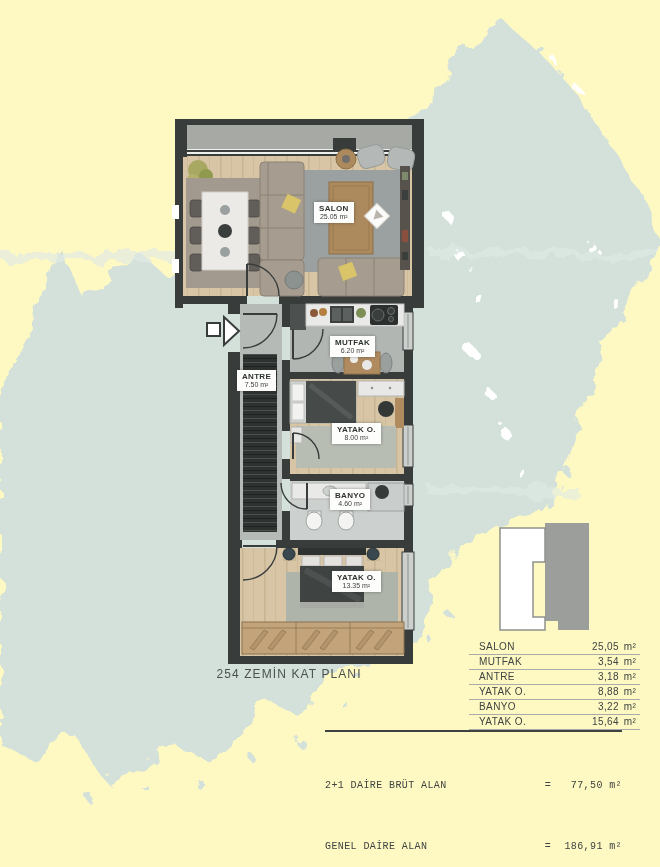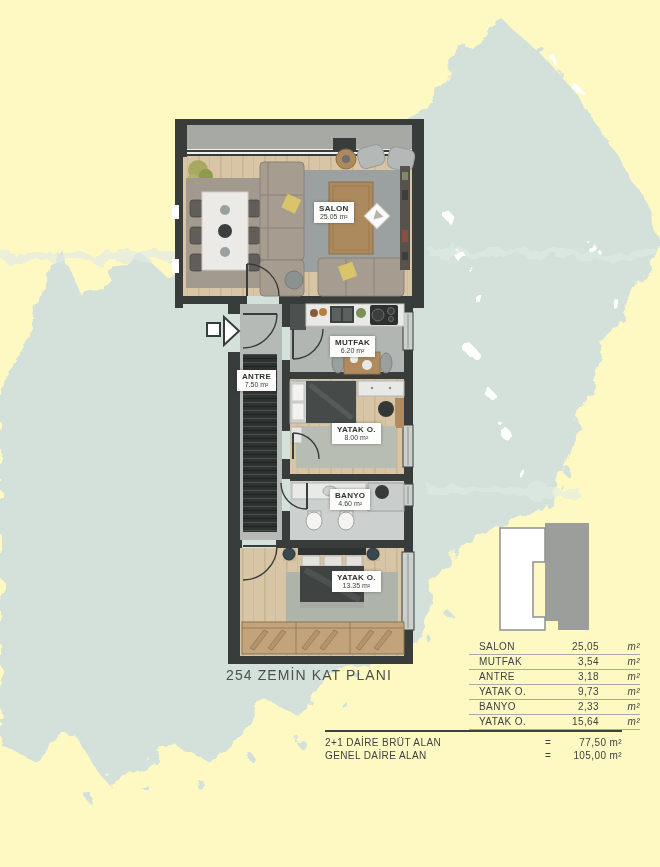--- a/index.html
+++ b/index.html
@@ -6,37 +6,37 @@
   body{font-family:"Liberation Sans", sans-serif; background:#ffffff;}
   .canvas{position:relative; width:660px; height:867px; overflow:hidden; background:#fef9c3;}
   .canvas > svg{position:absolute; left:0; top:0;}
 
   
   .room-label{position:absolute; background:#fdfdfc; padding:2px 5px; text-align:center;
               box-shadow:0 0 3px rgba(40,45,44,.45); line-height:1.15; z-index:5;}
   .room-label .rname{font-size:8px; font-weight:bold; color:#2e3332; letter-spacing:.3px; white-space:nowrap;}
   .room-label .rarea{font-size:7px; color:#3f4442; white-space:nowrap;}
 
-  .caption{position:absolute; left:224px; top:667px; width:170px; text-align:center;
-           font-size:14px; letter-spacing:1.1px; color:#4c5150; z-index:5;}
+  .caption{position:absolute; left:204px; top:667px; width:170px; text-align:center;
+           font-size:12px; letter-spacing:1.1px; color:#4c5150; z-index:5;}
 
   
   .area-table{position:absolute; left:469px; top:640px; width:171px; z-index:5; color:#3e4342;}
   .area-table .trow{display:flex; align-items:baseline; border-bottom:1px solid #a9aba8;
                     padding:1px 0 2px 10px; font-size:10px; letter-spacing:.4px; line-height:11px;}
   .area-table .tlabel{flex:0 0 auto;}
   .area-table .tval{margin-left:auto; text-align:left;}
-  .area-table .tunit{flex:0 0 20px; text-align:right; margin-left:21px;font-style:italic;}
+  .area-table .tunit{flex:0 0 20px; text-align:center; margin-left:1px;}
 
   .summary{position:absolute; left:325px; top:730px; width:297px; border-top:2px solid #3e4342;
-           padding-top:5px; z-index:5; color:#3e4342;}
+           z-index:5; color:#3e4342;font-family:Liberation Mono, monospace;}
   .summary .srow{display:flex; align-items:baseline; font-size:10px; letter-spacing:.4px; line-height:12.5px;}
   .summary .slabel{flex:0 0 auto;}
   .summary .seq{margin-left:auto; flex:0 0 16px; text-align:center;}
-  .summary .sval{flex:0 0 66px; text-align:right;}
+  .summary .sval{flex:0 0 66px; text-align:right;margin-top:48px;}
 </style>
 </head>
 <body>
 
 <div class="canvas">
 
 <svg width="660" height="867" viewBox="0 0 660 867" xmlns="http://www.w3.org/2000/svg">
   <defs>
     <filter id="rough" x="-10%" y="-10%" width="120%" height="120%">
       <feTurbulence type="fractalNoise" baseFrequency="0.045" numOctaves="3" seed="7" result="n"></feTurbulence>
@@ -371,41 +371,41 @@
     <span class="tval">3,54</span>
     <span class="tunit">m²</span>
   </div>
   <div class="trow">
     <span class="tlabel">ANTRE</span>
     <span class="tval">3,18</span>
     <span class="tunit">m²</span>
   </div>
   <div class="trow">
     <span class="tlabel">YATAK O.</span>
-    <span class="tval">9,73</span>
+    <span class="tval">8,88</span>
     <span class="tunit">m²</span>
   </div>
   <div class="trow">
     <span class="tlabel">BANYO</span>
-    <span class="tval">2,33</span>
+    <span class="tval">3,22</span>
     <span class="tunit">m²</span>
   </div>
   <div class="trow">
     <span class="tlabel">YATAK O.</span>
     <span class="tval">15,64</span>
     <span class="tunit">m²</span>
   </div>
 </div>
 
 <div class="summary">
   <div class="srow">
     <span class="slabel">2+1 DAİRE BRÜT ALAN</span>
     <span class="seq">=</span>
     <span class="sval">77,50 m²</span>
   </div>
   <div class="srow">
     <span class="slabel">GENEL DAİRE ALAN</span>
     <span class="seq">=</span>
-    <span class="sval">105,00 m²</span>
+    <span class="sval">186,91 m²</span>
   </div>
 </div>
 
 </div>
 
 </body></html>

